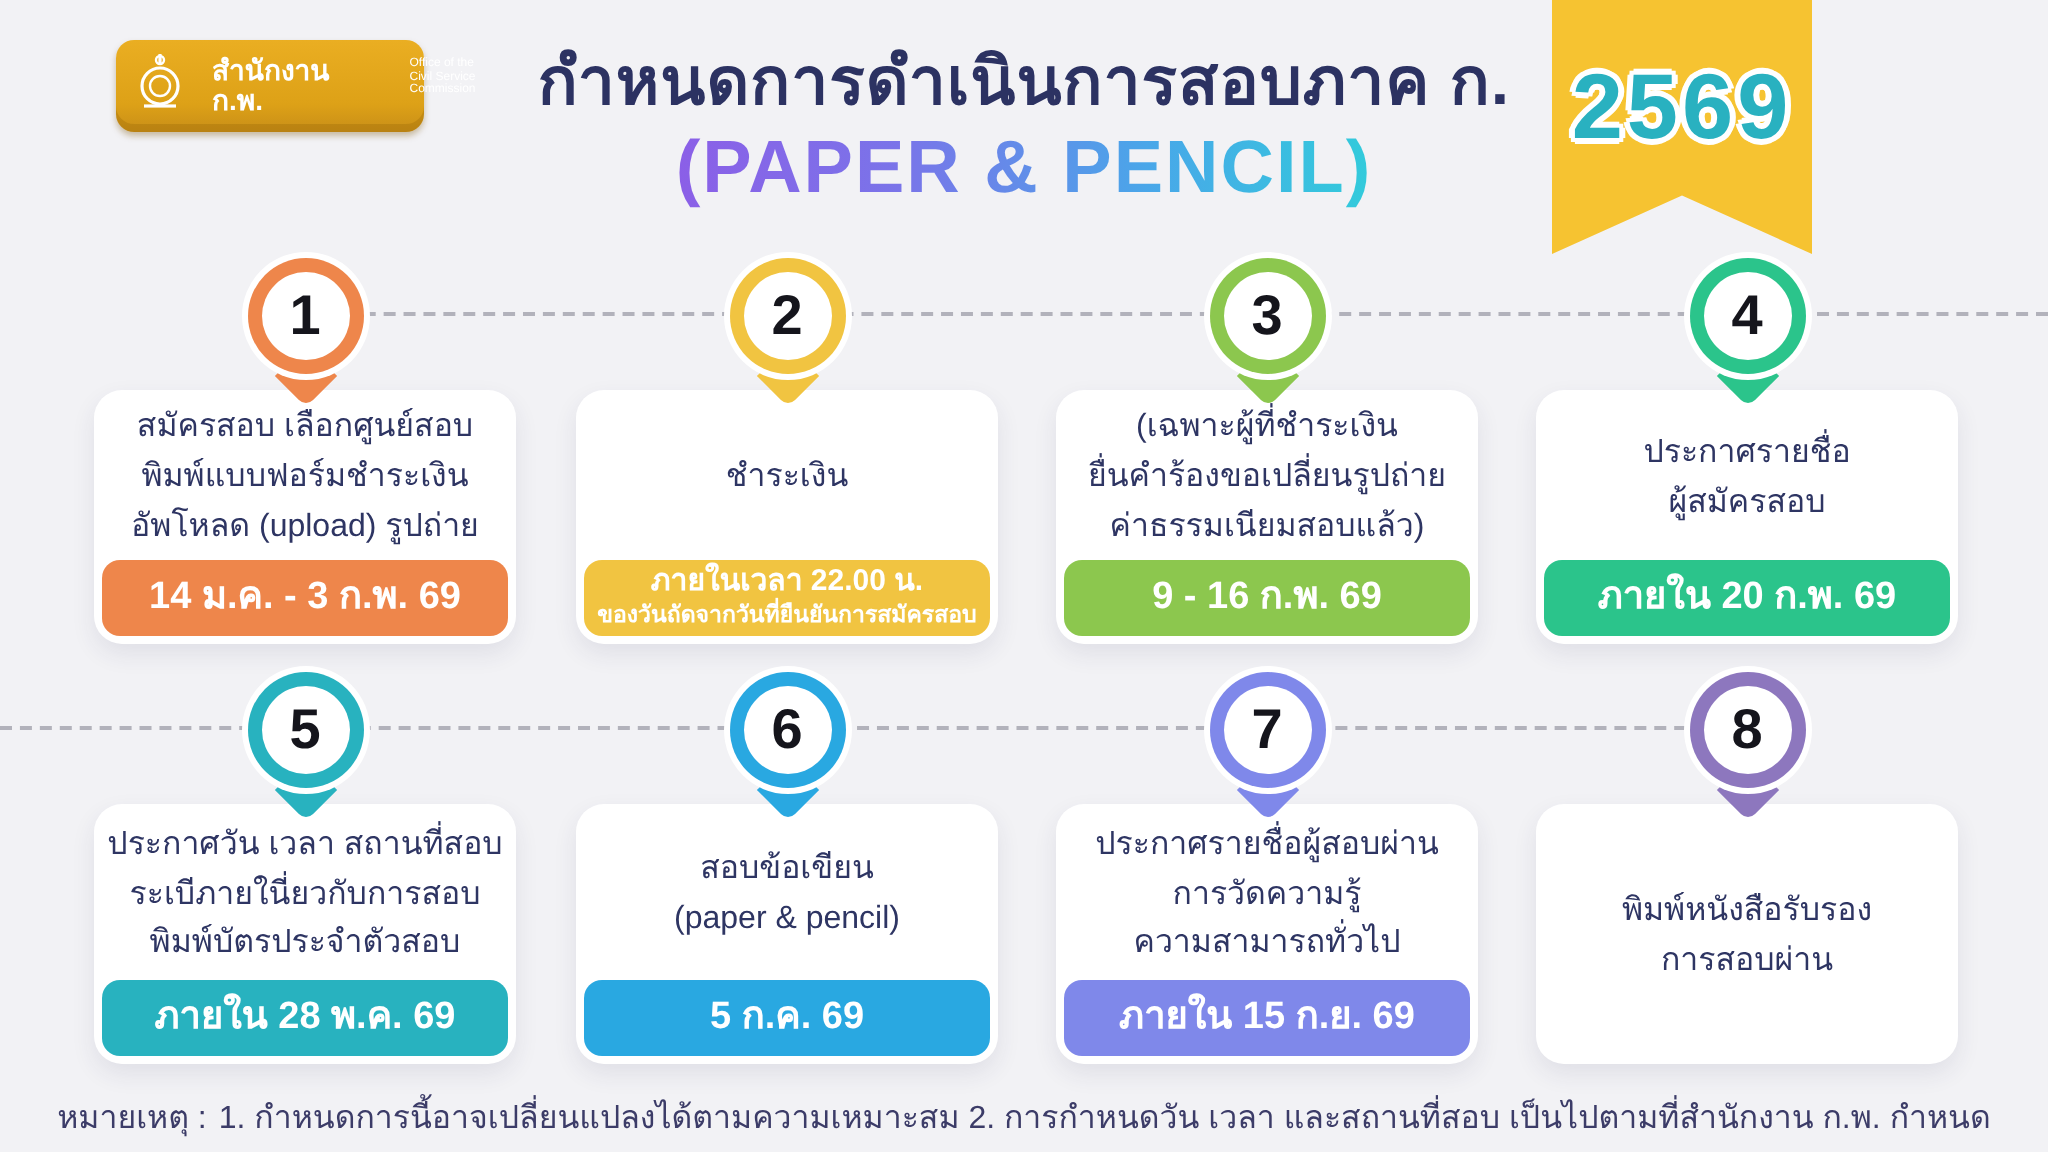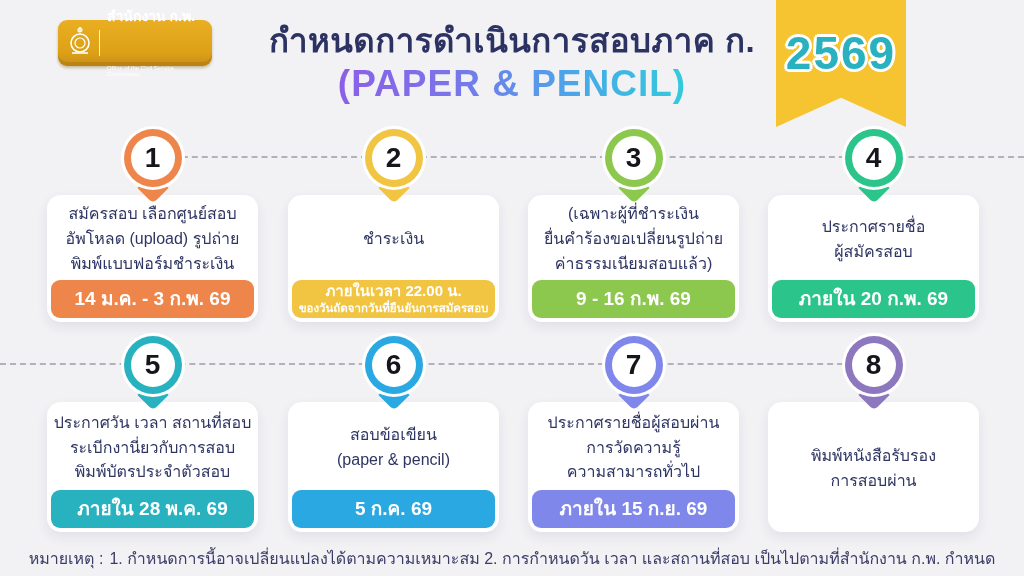--- a/index.html
+++ b/index.html
@@ -11,21 +11,21 @@
 
   
   .logo-badge {
     position:absolute; left:58px; top:20px; width:154px; height:46px;
     background:linear-gradient(#eaae22,#dda117 70%,#c88e18);
     border-radius:9px; display:flex; align-items:center; gap:7px;
     padding:0 10px; box-shadow:0 2px 3px rgba(120,80,0,.35), inset 0 -4px 0 rgba(140,90,0,.25);
     z-index:3;
   }
   .logo-divider { width:1px; height:26px; background:rgba(255,255,255,.85); }
-  .logo-text-col { display:flex; flex-direction:column; line-height:1.05;gap:40px; }
+  .logo-text-col { display:flex; flex-direction:row; line-height:1.05;gap:40px; }
   .logo-title { color:#fff; font-weight:700; font-size:14px; }
   .logo-sub { color:#fff; font-size:6px; margin-top:1px; }
 
   .title-block { position:absolute; left:0; right:0; top:20px; text-align:center; z-index:1; }
   .main-title { font-size:33px; font-weight:800; color:#2c3262; letter-spacing:.5px; line-height:1.3; }
   .sub-title {
     display:inline-block; font-size:37px; font-weight:800; letter-spacing:1px; line-height:1.15;
     background:linear-gradient(90deg,#8b5fe7 0%,#7a74e9 32%,#49a7e9 68%,#32cbdb 100%);
     -webkit-background-clip:text; background-clip:text; color:transparent; -webkit-text-fill-color:transparent;
   }
@@ -130,22 +130,22 @@
   <div class="step row1" style="left: 47px; top: 129px; --accent: #ee864b;">
     <div class="pin">
       <div class="pin-tail"></div>
       <div class="pin-circle">
         <div class="pin-inner">1</div>
       </div>
     </div>
     <div class="card">
       <div class="card-text">
         <span class="ln">สมัครสอบ เลือกศูนย์สอบ</span>
+        <span class="ln">พิมพ์แบบฟอร์มชำระเงิน</span>
         <span class="ln">อัพโหลด (upload) รูปถ่าย</span>
-        <span class="ln">พิมพ์แบบฟอร์มชำระเงิน</span>
       </div>
       <div class="card-bar">
         <span class="bar-l1">14 ม.ค. - 3 ก.พ. 69</span>
 
       </div>
     </div>
   </div>
 
   <div class="step row1" style="left: 288px; top: 129px; --accent: #f1c441;">
     <div class="pin">
@@ -209,21 +209,21 @@
   <div class="step row2" style="left: 47px; top: 336px; --accent: #28b2bf;">
     <div class="pin">
       <div class="pin-tail"></div>
       <div class="pin-circle">
         <div class="pin-inner">5</div>
       </div>
     </div>
     <div class="card">
       <div class="card-text">
         <span class="ln">ประกาศวัน เวลา สถานที่สอบ</span>
-        <span class="ln">ระเบีกงานี่ยวกับการสอบ</span>
+        <span class="ln">ระเบีภายในี่ยวกับการสอบ</span>
         <span class="ln">พิมพ์บัตรประจำตัวสอบ</span>
       </div>
       <div class="card-bar">
         <span class="bar-l1">ภายใน 28 พ.ค. 69</span>
 
       </div>
     </div>
   </div>
 
   <div class="step row2" style="left: 288px; top: 336px; --accent: #29a8e1;">

